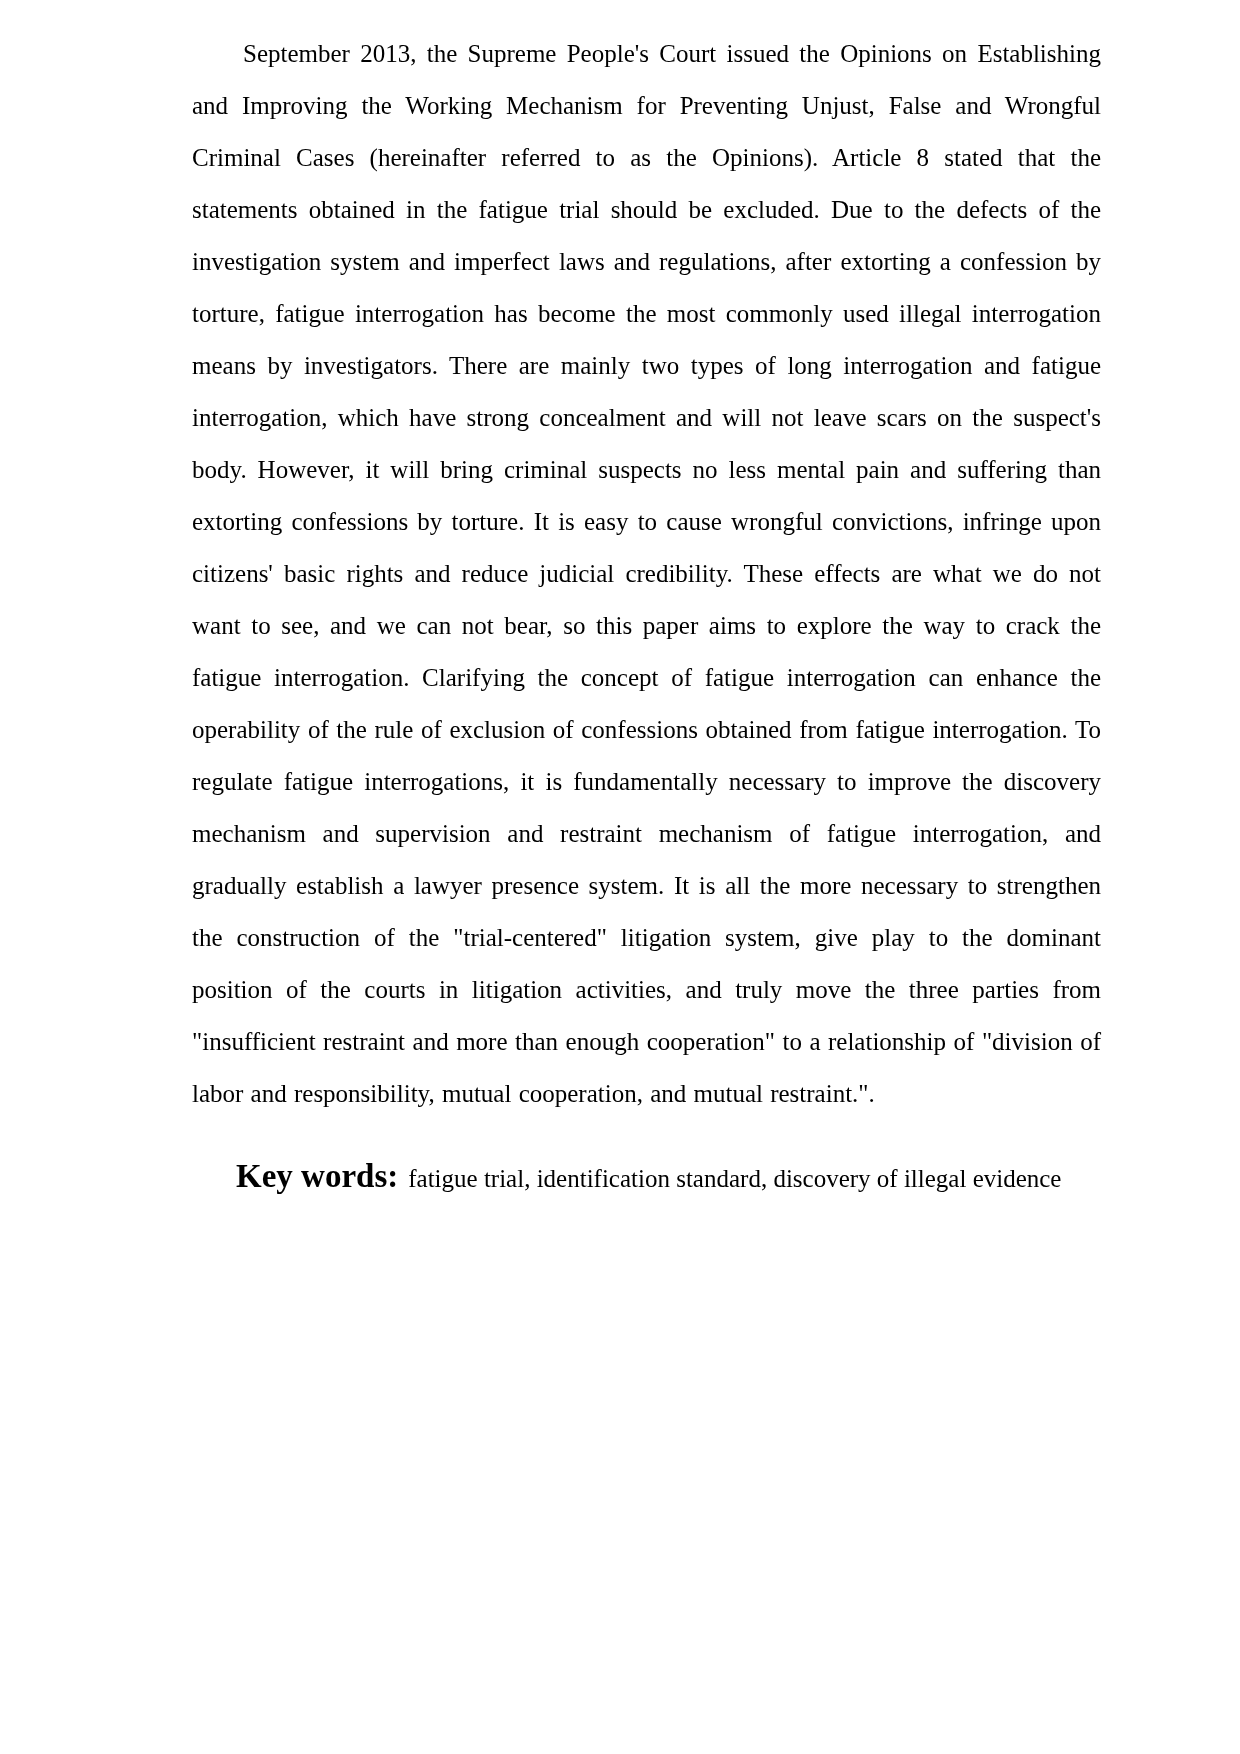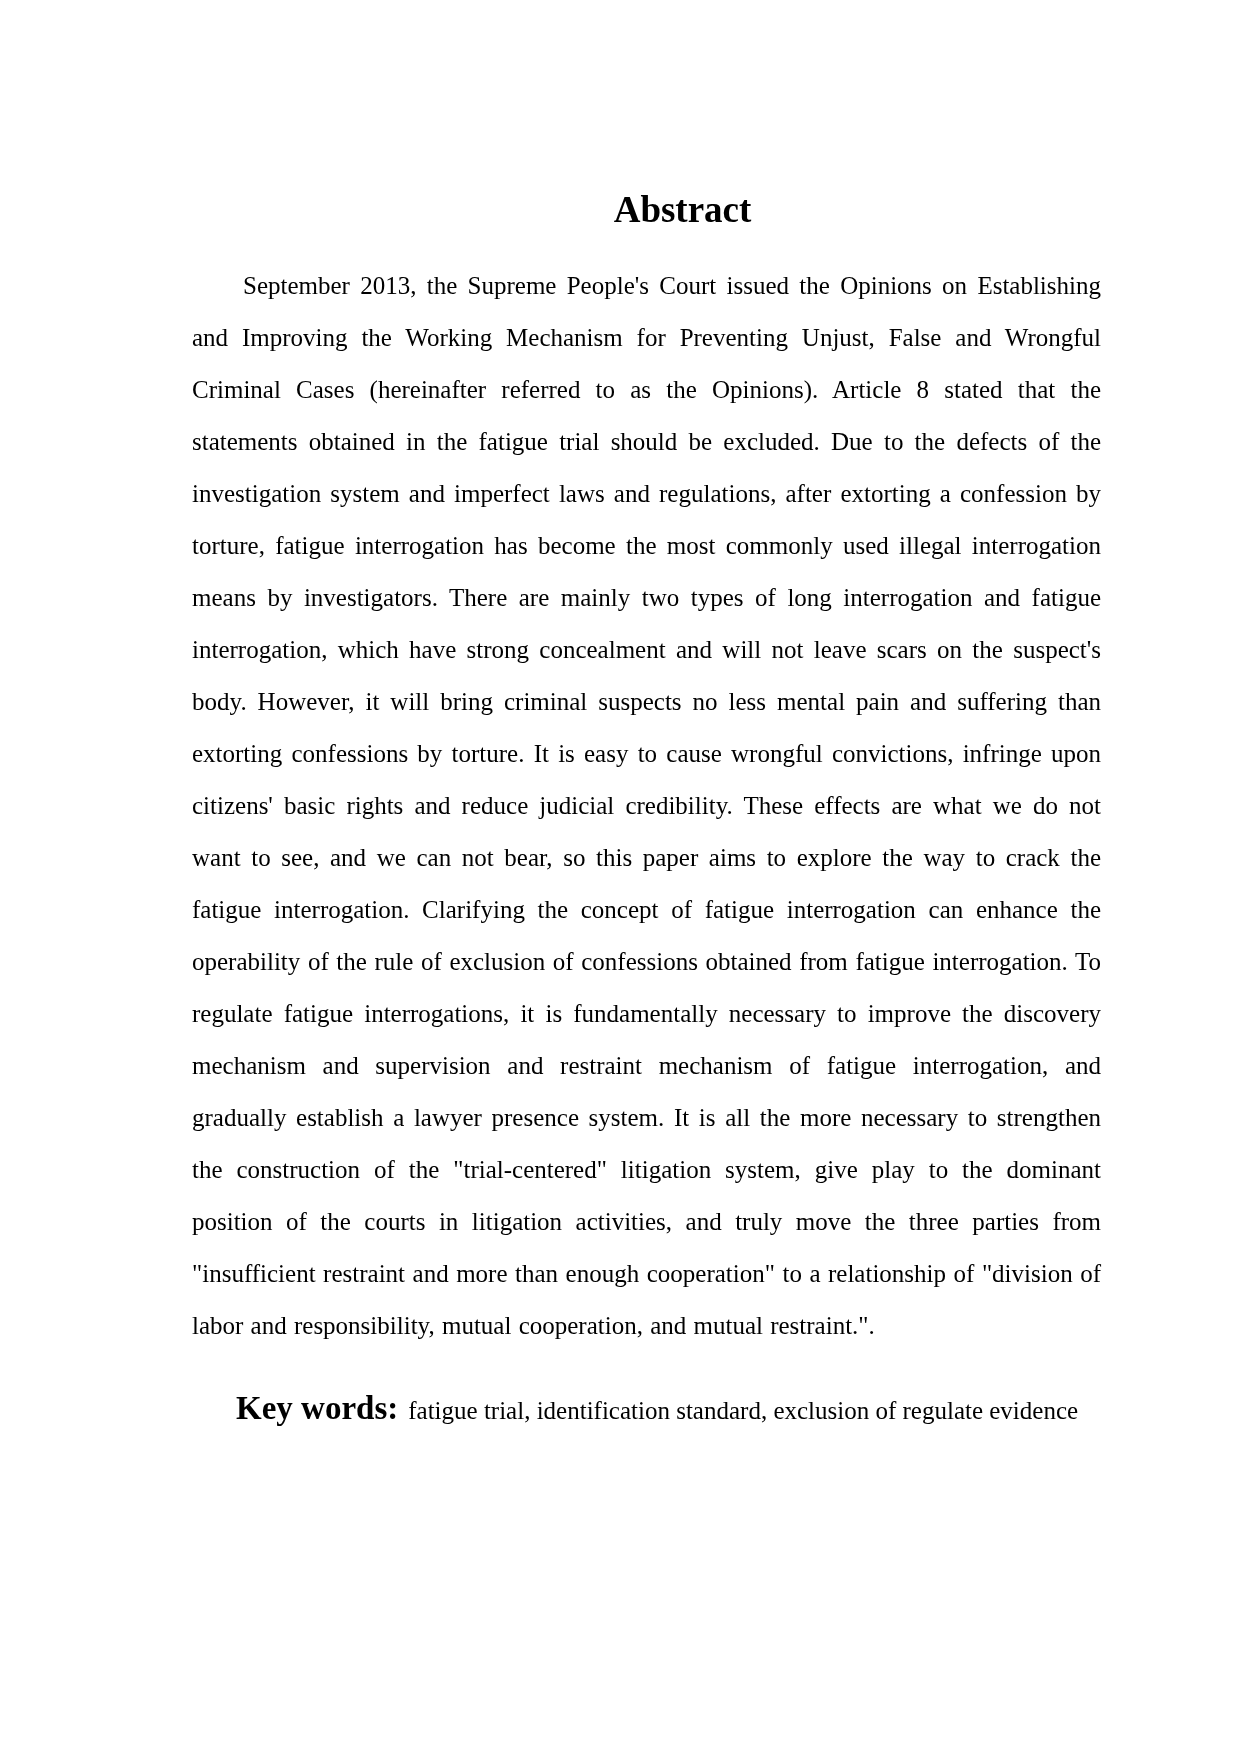--- a/index.html
+++ b/index.html
@@ -53,21 +53,20 @@
     font-size: 33px;
     font-weight: bold;
     margin-right: 10px;
   }
 </style>
 </head>
 <body>
 
 <div class="page">
   <div class="content">
-    <h1 class="doc-title">Abstract</h1>
 
     <p class="abstract-paragraph">September 2013, the Supreme People's Court issued the Opinions on Establishing and Improving the Working Mechanism for Preventing Unjust, False and Wrongful Criminal Cases (hereinafter referred to as the Opinions). Article 8 stated that the statements obtained in the fatigue trial should be excluded. Due to the defects of the investigation system and imperfect laws and regulations, after extorting a confession by torture, fatigue interrogation has become the most commonly used illegal interrogation means by investigators. There are mainly two types of long interrogation and fatigue interrogation, which have strong concealment and will not leave scars on the suspect's body. However, it will bring criminal suspects no less mental pain and suffering than extorting confessions by torture. It is easy to cause wrongful convictions, infringe upon citizens' basic rights and reduce judicial credibility. These effects are what we do not want to see, and we can not bear, so this paper aims to explore the way to crack the fatigue interrogation. Clarifying the concept of fatigue interrogation can enhance the operability of the rule of exclusion of confessions obtained from fatigue interrogation. To regulate fatigue interrogations, it is fundamentally necessary to improve the discovery mechanism and supervision and restraint mechanism of fatigue interrogation, and gradually establish a lawyer presence system. It is all the more necessary to strengthen the construction of the "trial-centered" litigation system, give play to the dominant position of the courts in litigation activities, and truly move the three parties from "insufficient restraint and more than enough cooperation" to a relationship of "division of labor and responsibility, mutual cooperation, and mutual restraint.".</p>
 
     <p class="keywords-line">
-      <span class="keywords-label">Key words:</span><span>fatigue trial, identification standard, exclusion of regulate evidence</span>
+      <span class="keywords-label">Key words:</span><span>fatigue trial, identification standard, discovery of illegal evidence</span>
     </p>
   </div>
 </div>
 
 </body></html>

